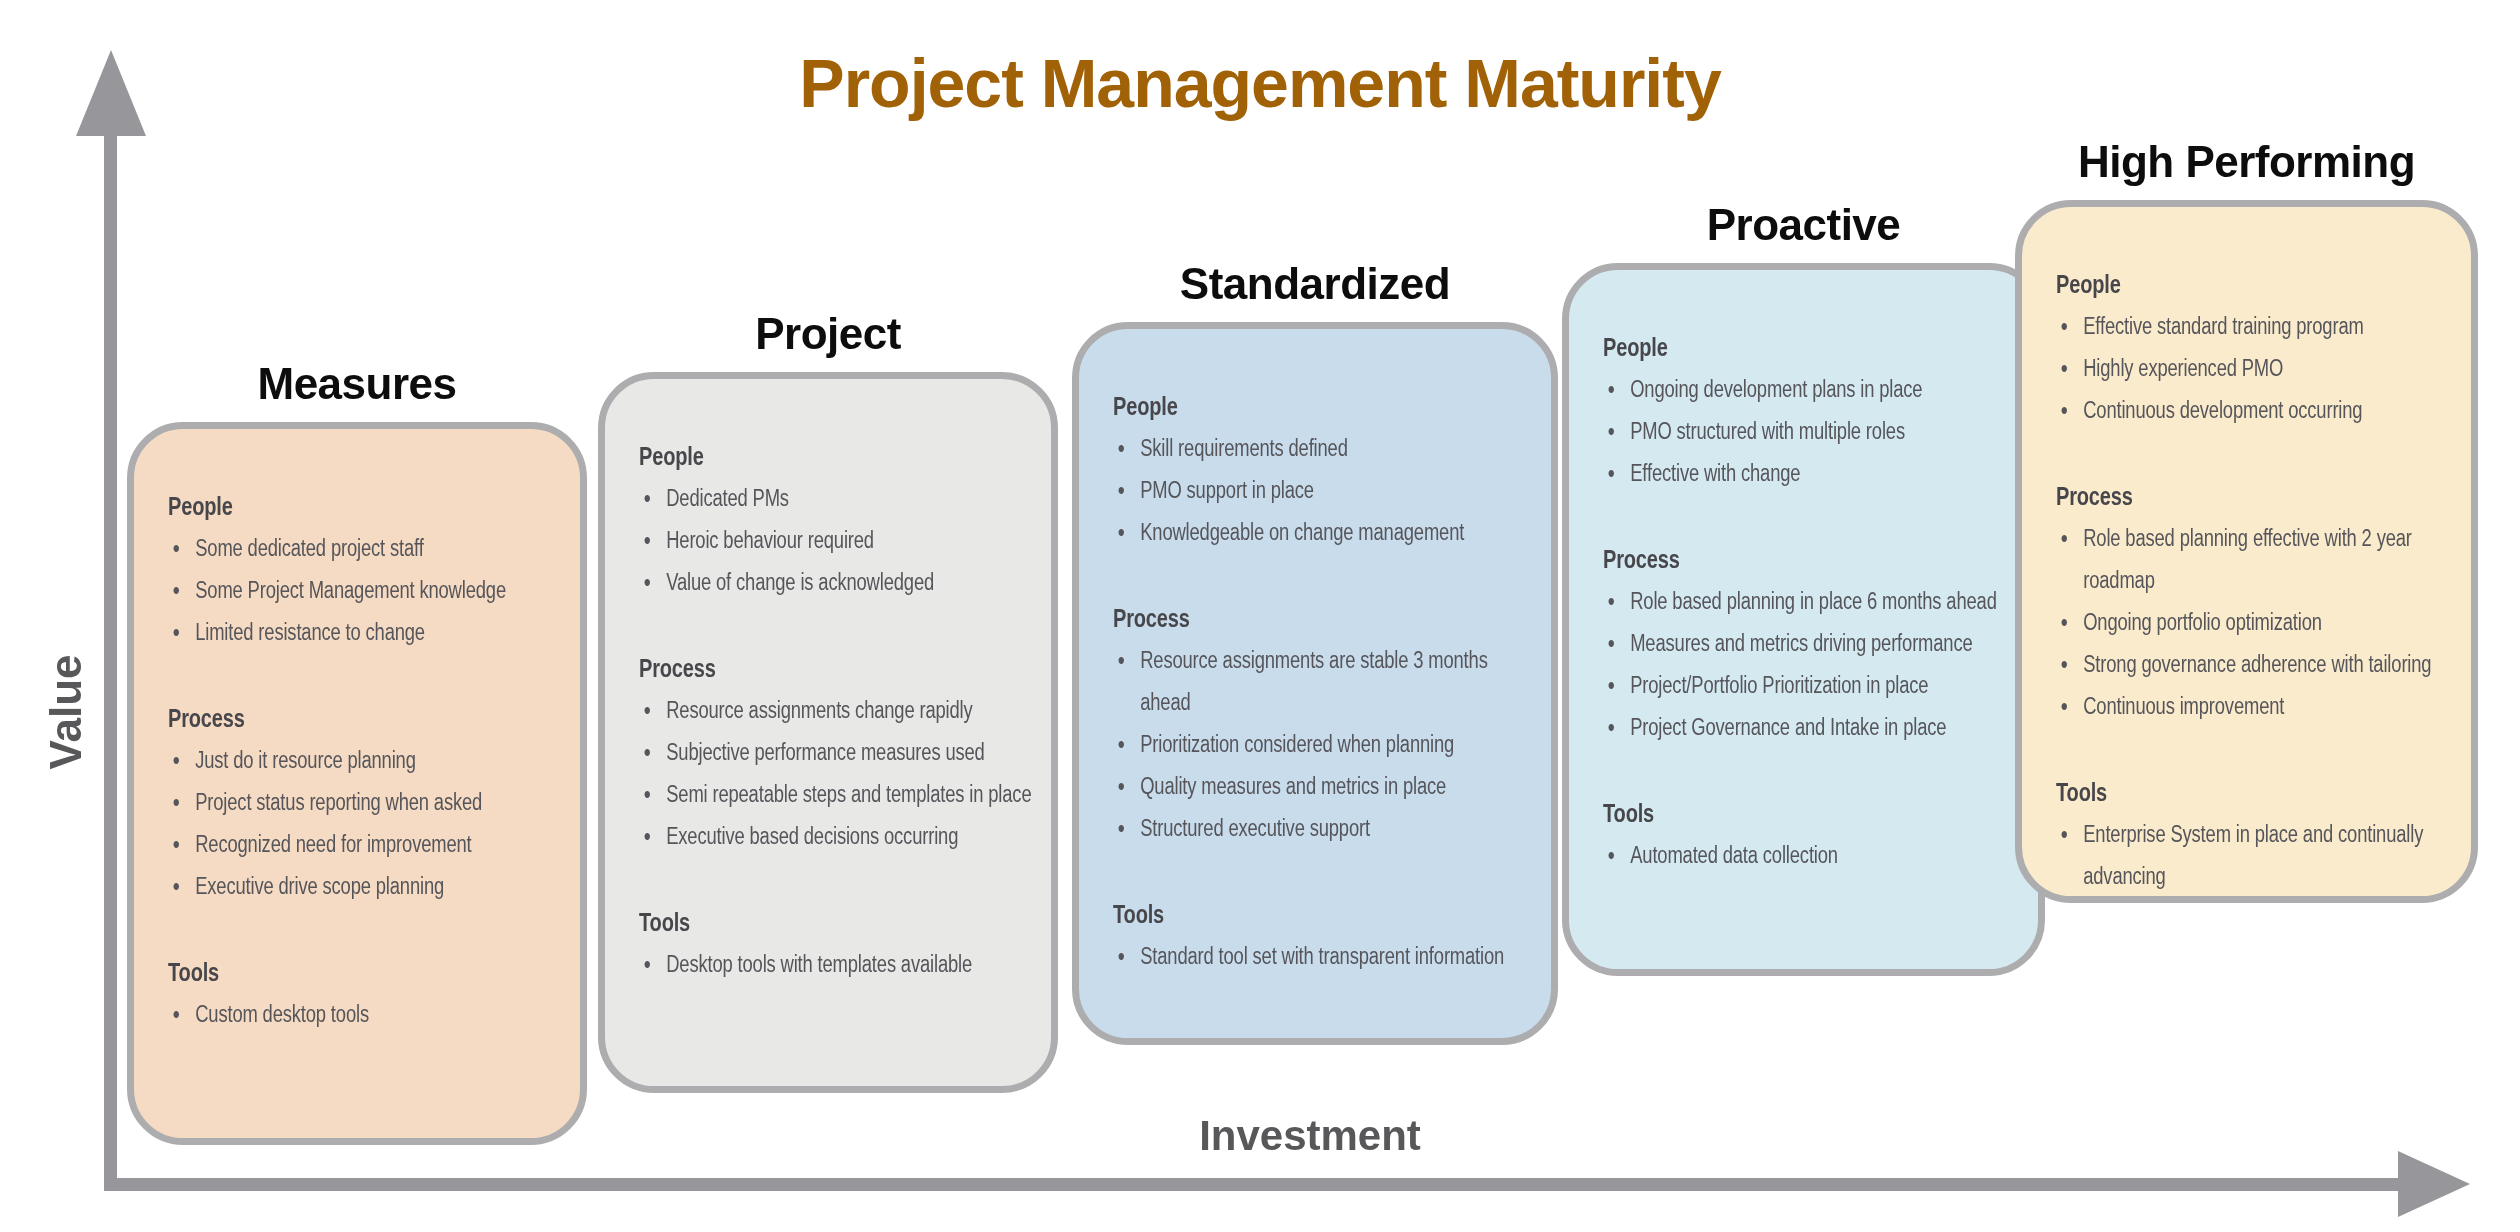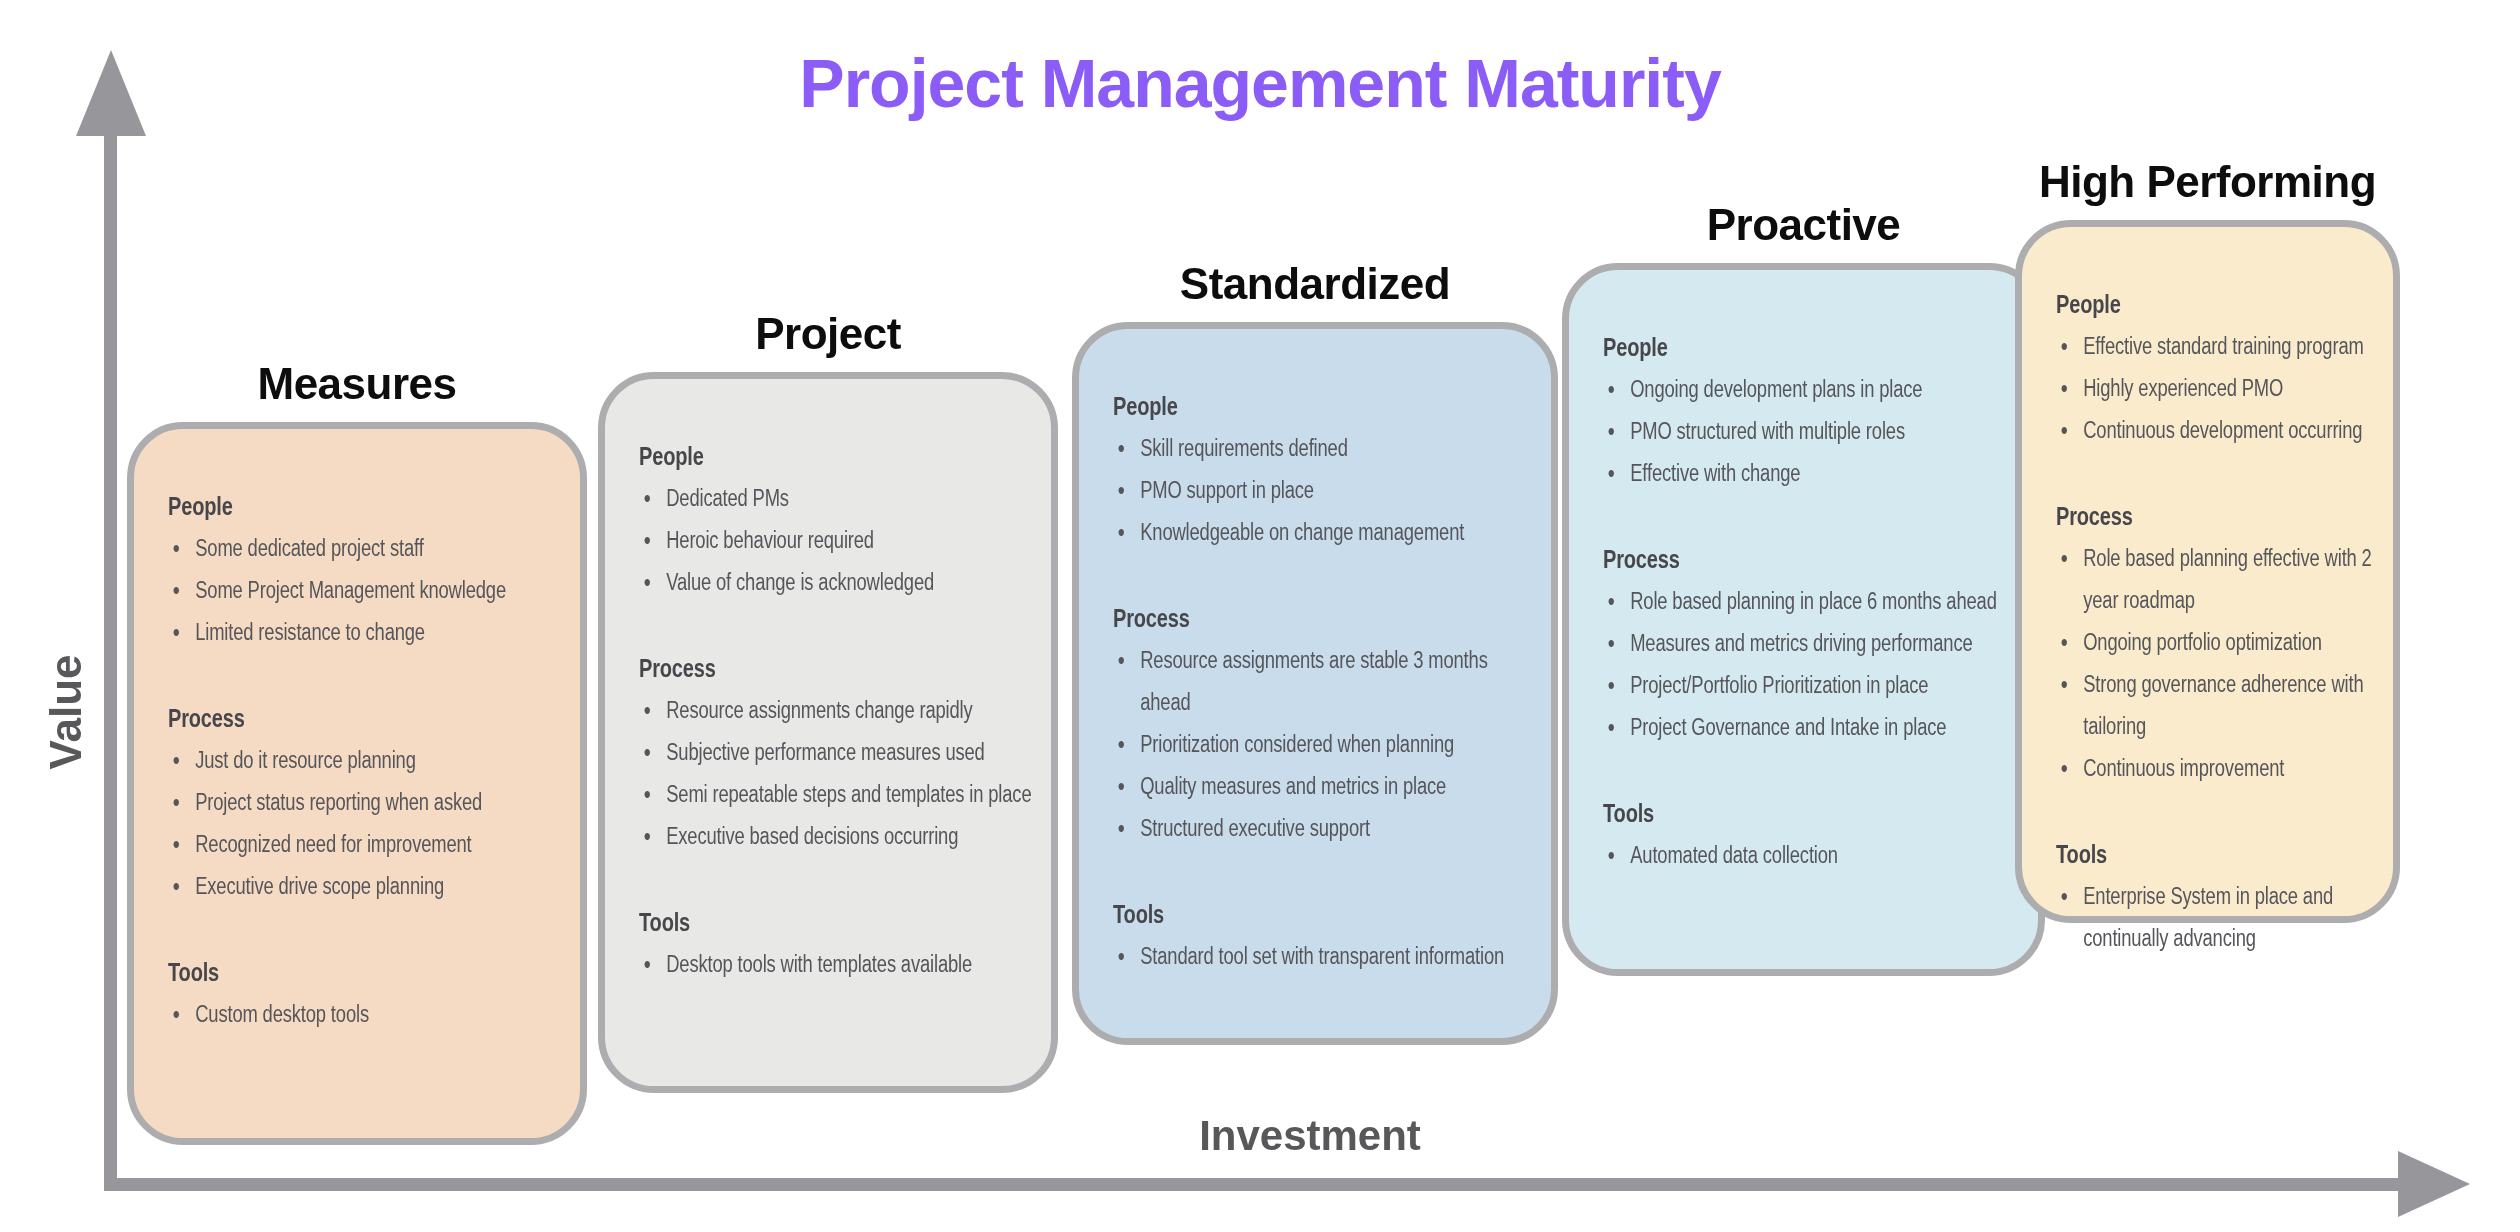--- a/index.html
+++ b/index.html
@@ -3,21 +3,21 @@
 <meta charset="utf-8">
 <style>
   html,body{margin:0;padding:0;background:#ffffff;}
   .canvas{
     position:relative;width:2520px;height:1232px;background:#ffffff;overflow:hidden;
     font-family:"Liberation Sans", sans-serif;
   }
   
   .main-title{
     position:absolute;left:0;right:0;top:44px;text-align:center;
-    font-size:68px;font-weight:bold;color:#8b5cf6;letter-spacing:-1px;
+    font-size:68px;font-weight:bold;color:#a16207;letter-spacing:-1px;
   }
   
   .y-axis-shaft{position:absolute;left:104px;top:130px;width:13px;height:1049px;background:#97979B;}
   .y-axis-head{
     position:absolute;left:76px;top:50px;width:0;height:0;
     border-left:35px solid transparent;border-right:35px solid transparent;
     border-bottom:86px solid #97979B;
   }
   .x-axis-shaft{position:absolute;left:104px;top:1178px;width:2296px;height:13px;background:#97979B;}
   .x-axis-head{
@@ -193,21 +193,21 @@
         <div class="section">
           <div class="sec-h">Tools</div>
           <ul class="bullets">
             <li>Automated data collection</li>
           </ul>
         </div>
       </div>
     </div>
   </div>
 
-  <div class="stage-block" style="left:2015px;top:156px;width:385px;">
+  <div class="stage-block" style="left:2015px;top:136px;width:463px;">
     <div class="stage-title">High Performing</div>
     <div class="card" style="height: 703px; background-color: rgb(250, 235, 205);">
       <div class="card-inner">
         <div class="section">
           <div class="sec-h">People</div>
           <ul class="bullets">
             <li>Effective standard training program</li>
             <li>Highly experienced PMO</li>
             <li>Continuous development occurring</li>
           </ul>

